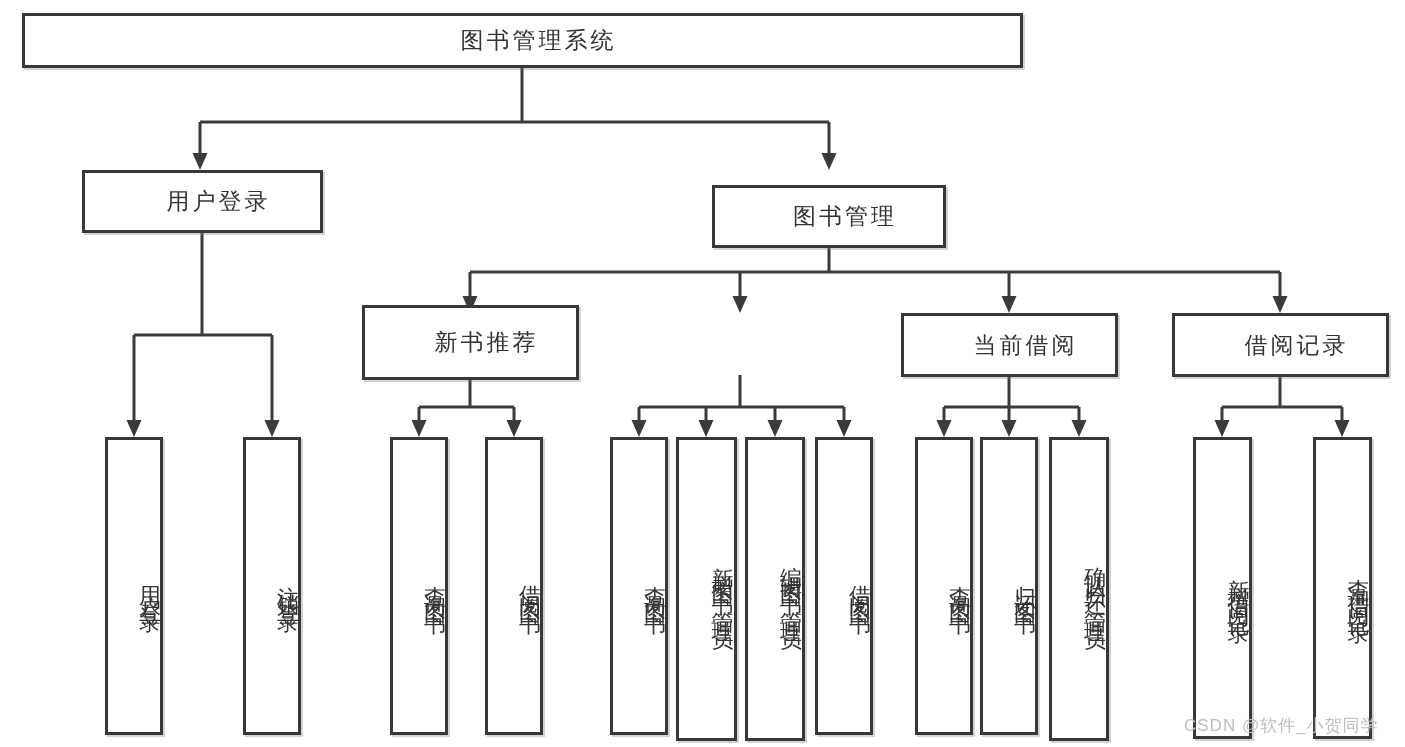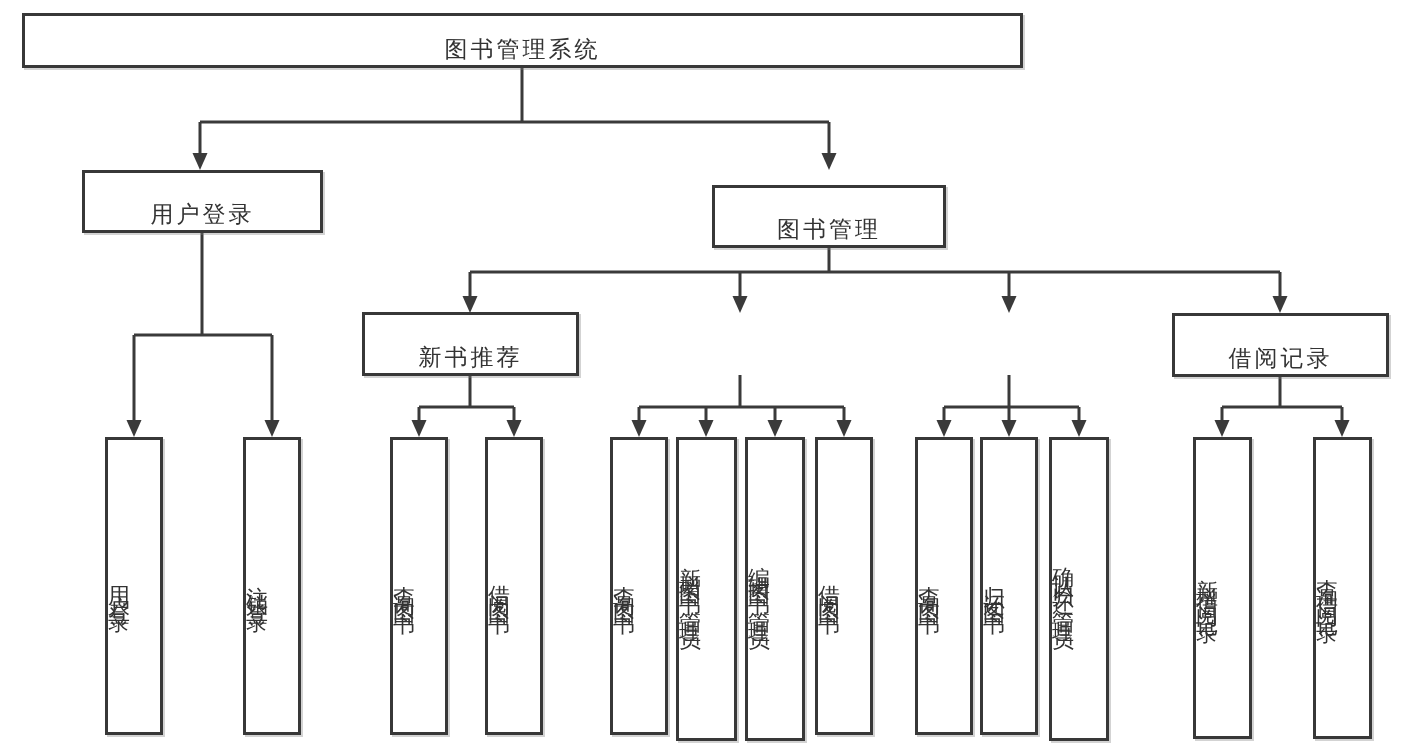--- a/index.html
+++ b/index.html
@@ -1,22 +1,23 @@
 <!DOCTYPE html>
 <html><head>
 <meta charset="utf-8">
 <style>
   html,body{margin:0;padding:0;background:#ffffff;}
   body{font-family:"Liberation Sans","DejaVu Sans",sans-serif;}
   .canvas{position:relative;width:1405px;height:747px;background:#ffffff;overflow:hidden;}
   .connectors{position:absolute;left:0;top:0;width:1405px;height:747px;pointer-events:none;}
   .box{
     position:absolute;background:#ffffff;border:3px solid #383838;box-sizing:border-box;
-    display:flex;align-items:flex-end;justify-content:center;color:#333333;
+    display:flex;align-items:center;justify-content:center;color:#333333;
     box-shadow:2px 2px 0 rgba(130,130,130,0.35);
+    padding-left:32px;
   }
   .hbox{font-size:23px;letter-spacing:3px;white-space:nowrap;}
   .vbox{
     writing-mode:vertical-rl;text-orientation:mixed;
     font-size:22px;letter-spacing:9px;line-height:1;
   }
   .watermark{
     position:absolute;left:1184px;top:714px;z-index:5;
     font-size:17px;color:#bdbdbd;letter-spacing:1px;white-space:nowrap;
   }
@@ -63,22 +64,25 @@
     <span>图书管理系统</span>
   </div>
 
   <div class="box hbox" style="left:82px;top:170px;width:241px;height:63px;">
     <span>用户登录</span>
   </div>
   <div class="box hbox" style="left:712px;top:185px;width:234px;height:63px;">
     <span>图书管理</span>
   </div>
 
-  <div class="box hbox" style="left:362px;top:312px;width:217px;height:64px;">
+  <div class="box hbox" style="left:362px;top:305px;width:217px;height:75px;">
     <span>新书推荐</span>
+  </div>
+  <div class="box hbox" style="left:901px;top:313px;width:217px;height:64px;">
+    <span>当前借阅</span>
   </div>
   <div class="box hbox" style="left:1172px;top:313px;width:217px;height:64px;">
     <span>借阅记录</span>
   </div>
 
   <div class="box vbox" style="left:105px;top:437px;width:58px;height:298px;">
     <span>用户登录</span>
   </div>
   <div class="box vbox" style="left:243px;top:437px;width:58px;height:298px;">
     <span>注销登录</span>
@@ -114,14 +118,15 @@
     <span>确认归还（管理员）</span>
   </div>
 
   <div class="box vbox" style="left:1193px;top:437px;width:59px;height:302px;">
     <span>新增借阅记录</span>
   </div>
   <div class="box vbox" style="left:1313px;top:437px;width:59px;height:302px;">
     <span>查询借阅记录</span>
   </div>
 
+  <div class="watermark">CSDN @软件_小贺同学</div>
 
 </div>
 
 </body></html>

